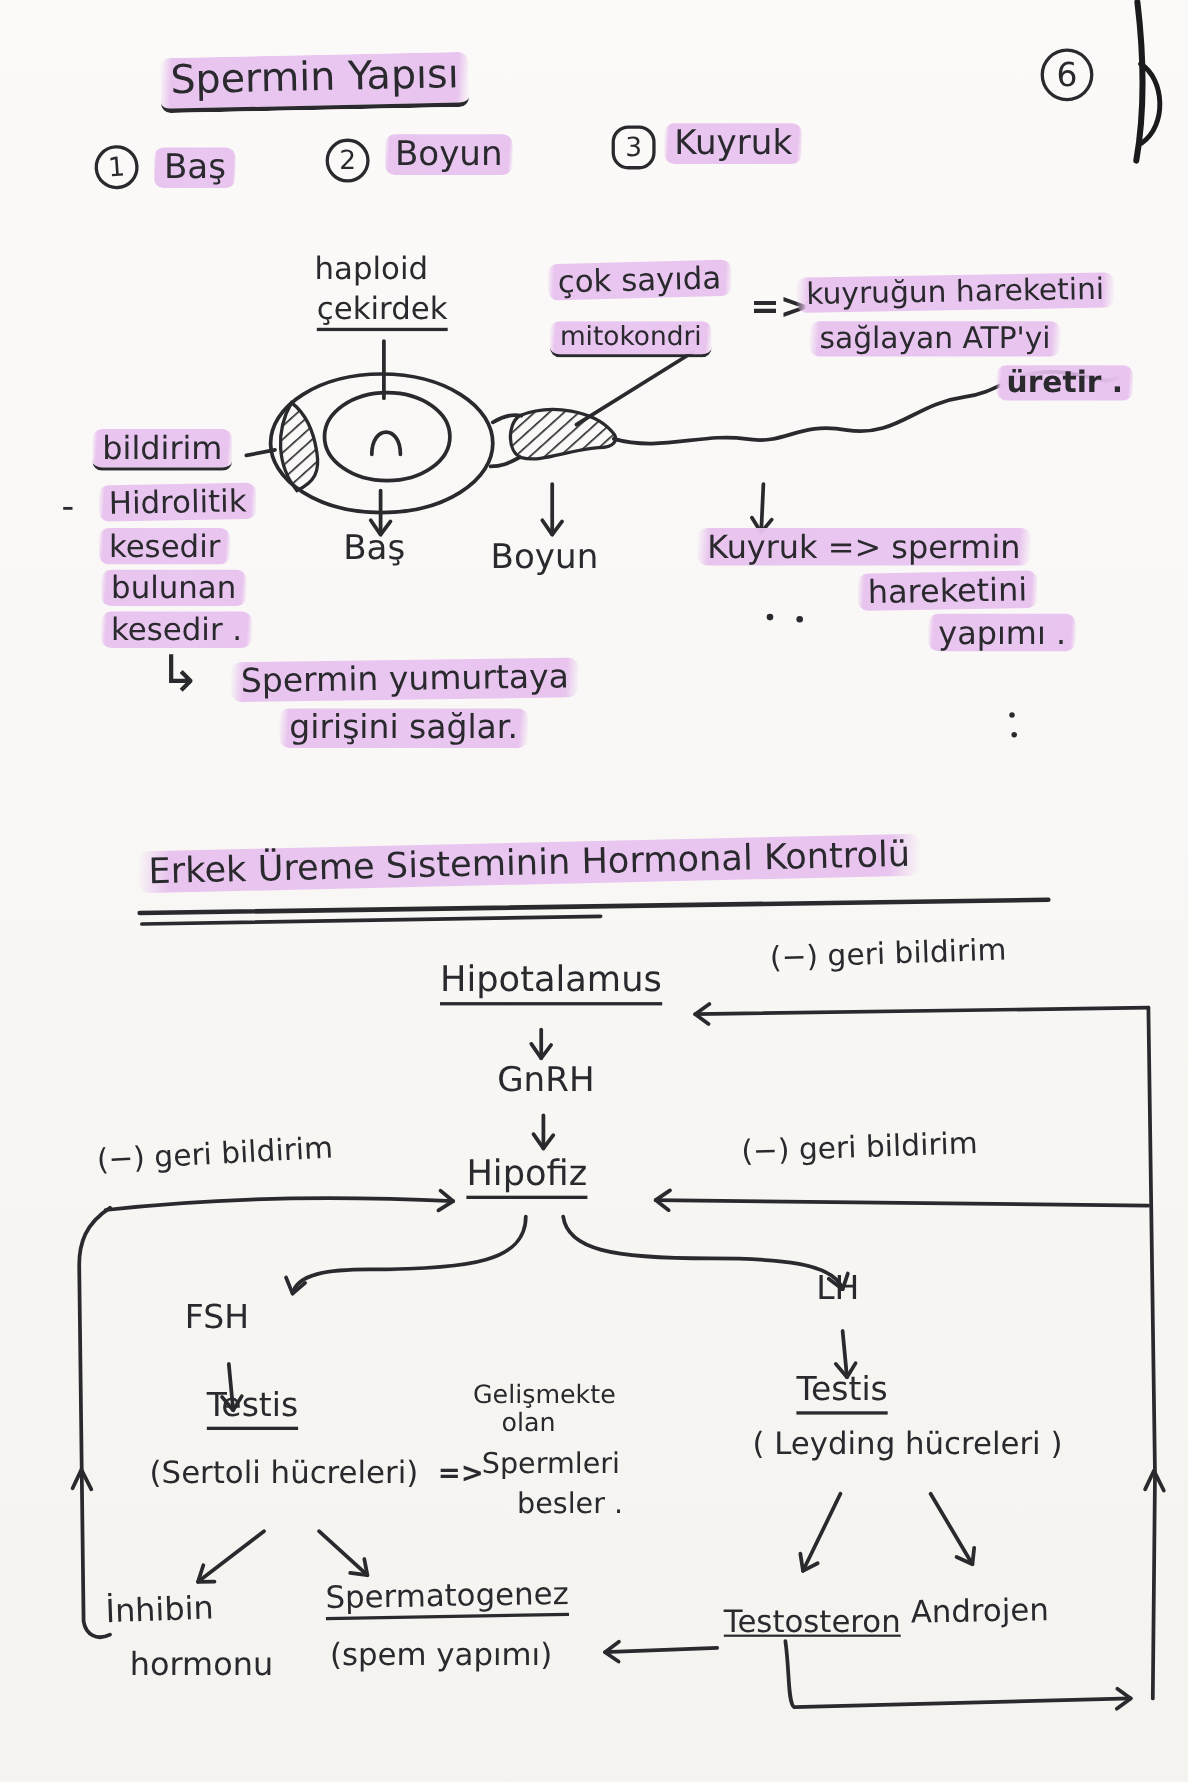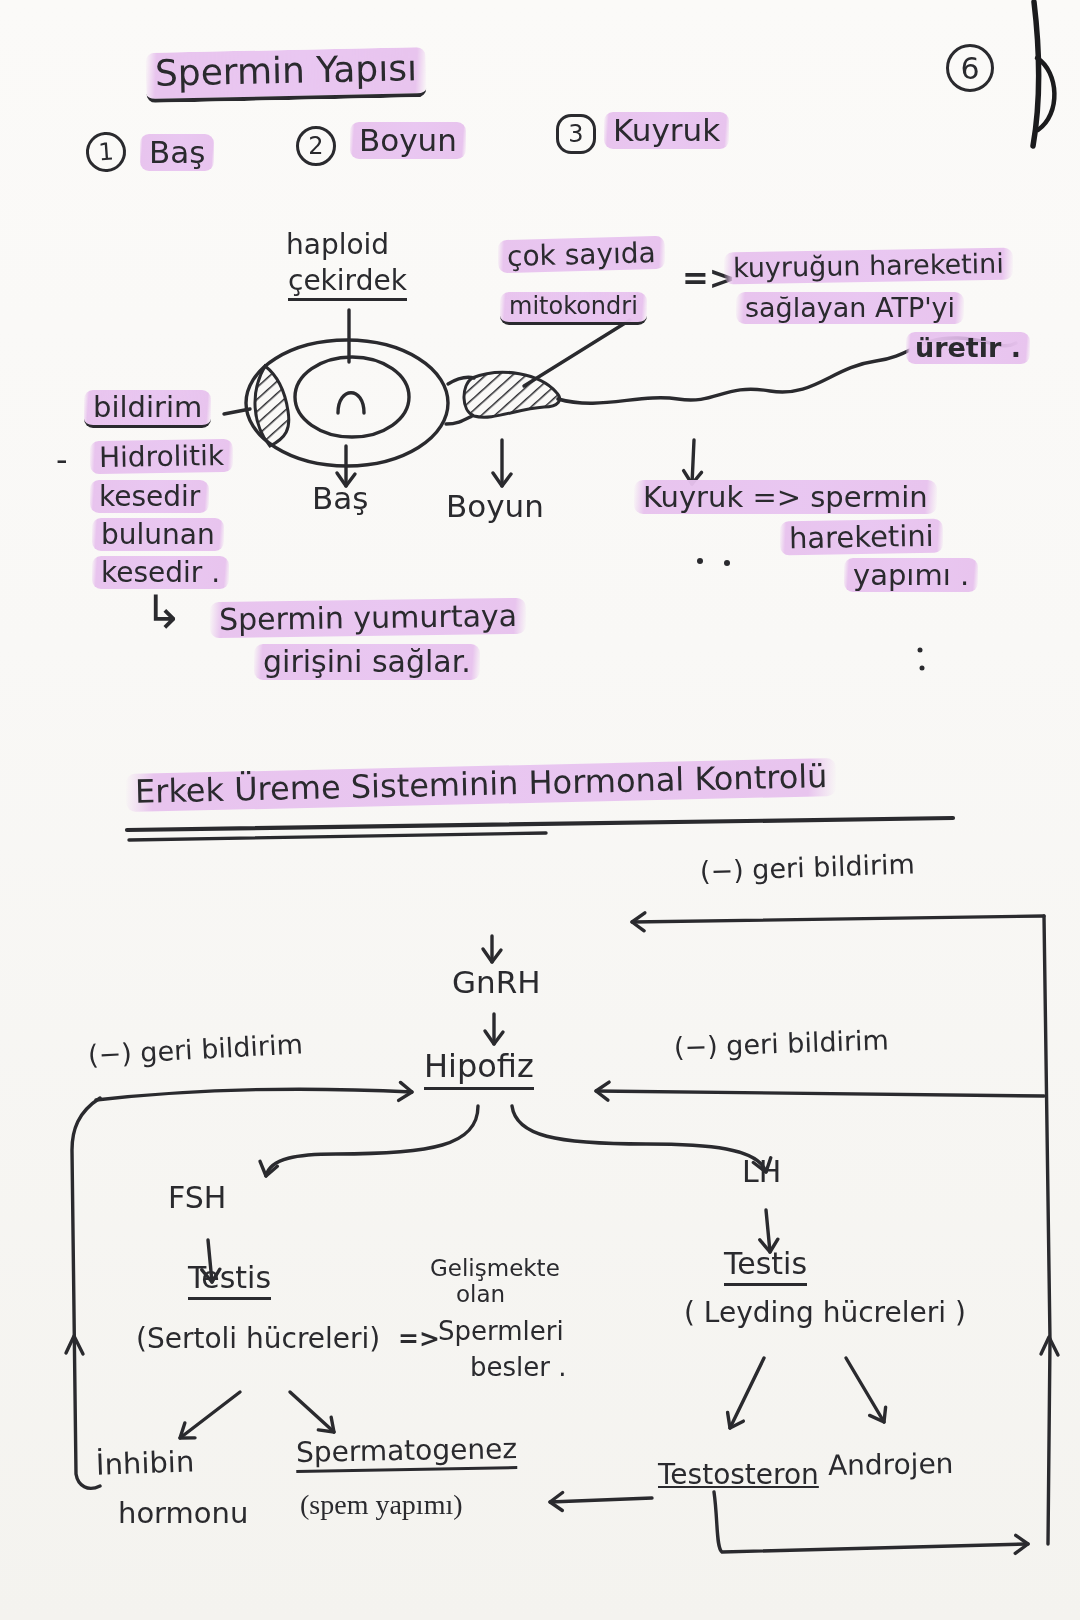--- a/index.html
+++ b/index.html
@@ -149,20 +149,21 @@
   <div class="t hl" style="left:634px;top:480px;font-size:29px;">Kuyruk =&gt; spermin</div>
   <div class="t hl" style="left:780px;top:520px;font-size:29px;transform:rotate(-1deg);">hareketini</div>
   <div class="t hl" style="left:844px;top:558px;font-size:29px;">yapımı .</div>
 
   <div class="t" style="left:144px;top:588px;font-size:46px;">↳</div>
   <div class="t hl" style="left:210px;top:600px;font-size:30px;transform:rotate(-0.8deg);">Spermin yumurtaya</div>
   <div class="t hl" style="left:254px;top:644px;font-size:30px;">girişini sağlar.</div>
 
   <div class="t hl" style="left:126px;top:766px;font-size:32px;transform:rotate(-1.3deg);">Erkek Üreme Sisteminin Hormonal Kontrolü</div>
 
+  <div class="t ul" style="left:400px;top:874px;font-size:32px;">Hipotalamus</div>
   <div class="t" style="left:700px;top:854px;font-size:27px;transform:rotate(-2deg);">(−) geri bildirim</div>
 
   <div class="t" style="left:452px;top:966px;font-size:31px;">GnRH</div>
 
   <div class="t" style="left:88px;top:1036px;font-size:27px;transform:rotate(-3deg);">(−) geri bildirim</div>
   <div class="t ul" style="left:424px;top:1050px;font-size:32px;">Hipofiz</div>
   <div class="t" style="left:674px;top:1030px;font-size:27px;transform:rotate(-2deg);">(−) geri bildirim</div>
 
   <div class="t" style="left:168px;top:1182px;font-size:30px;">FSH</div>
   <div class="t" style="left:742px;top:1156px;font-size:30px;">LH</div>
@@ -175,18 +176,18 @@
   <div class="t" style="left:438px;top:1318px;font-size:26px;">Spermleri</div>
   <div class="t" style="left:470px;top:1354px;font-size:26px;">besler .</div>
 
   <div class="t ul" style="left:724px;top:1248px;font-size:30px;">Testis</div>
   <div class="t" style="left:684px;top:1298px;font-size:28px;">( Leyding hücreleri )</div>
 
   <div class="t" style="left:96px;top:1448px;font-size:29px;transform:rotate(-2deg);">İnhibin</div>
   <div class="t" style="left:118px;top:1498px;font-size:29px;">hormonu</div>
 
   <div class="t ul" style="left:296px;top:1436px;font-size:28px;transform:rotate(-1deg);">Spermatogenez</div>
-  <div class="t" style="left:300px;top:1490px;font-size:28px;font-family:Liberation Serif, serif;">(spem yapımı)</div>
+  <div class="t" style="left:300px;top:1490px;font-size:28px;">(spem yapımı)</div>
 
   <div class="t" style="left:658px;top:1460px;font-size:28px;text-decoration:underline;">Testosteron</div>
   <div class="t" style="left:828px;top:1450px;font-size:28px;transform:rotate(-1deg);">Androjen</div>
 
 </div>
 
 </body></html>

